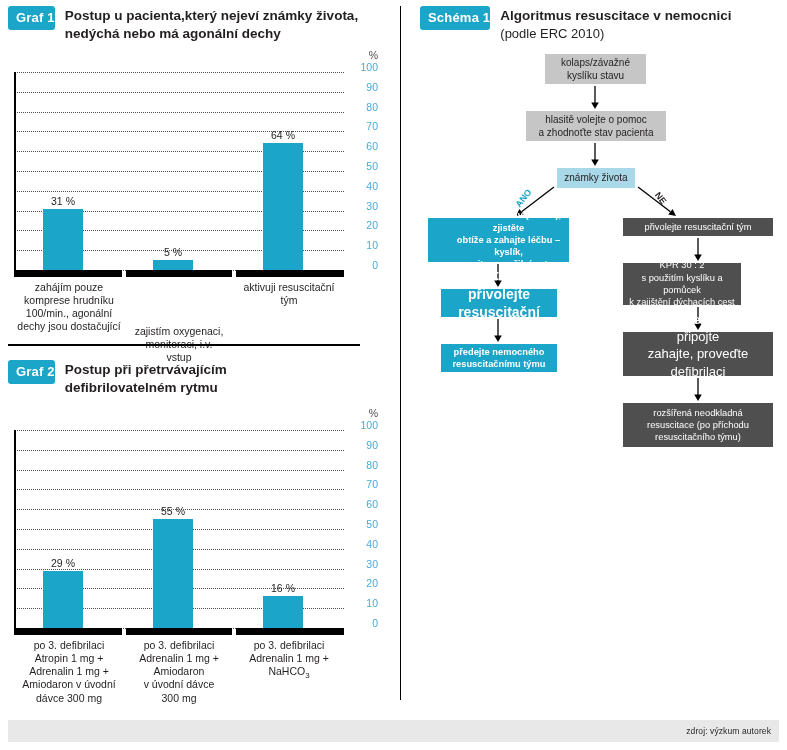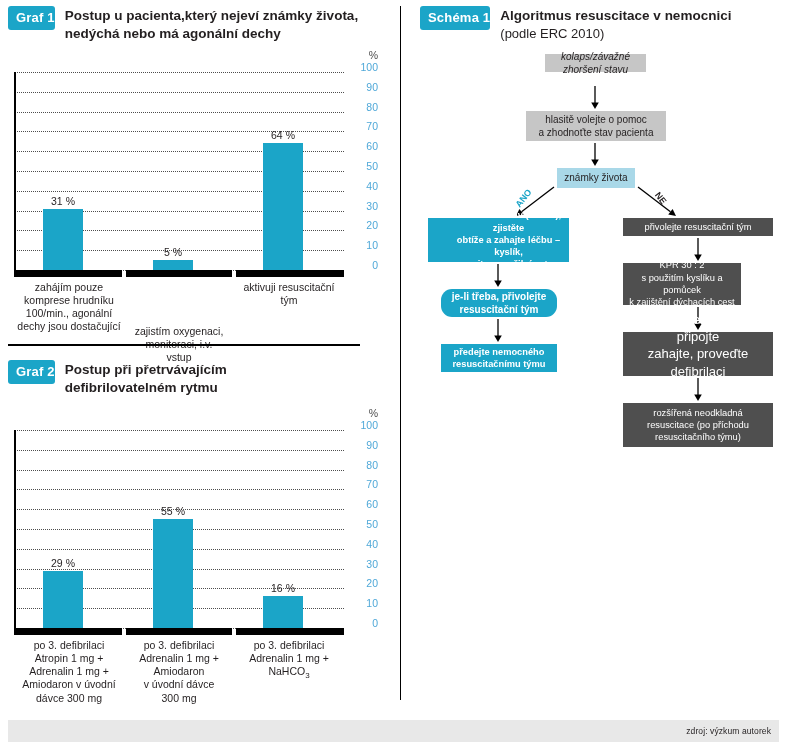--- a/index.html
+++ b/index.html
@@ -301,24 +301,24 @@
 
   <div class="sect-head" style="left:420px; top:6px;">
     <span class="badge">Schéma 1</span>
     <div class="sect-title">
       <div>Algoritmus resuscitace v nemocnici</div>
       <div class="sect-sub">(podle ERC 2010)</div>
     </div>
   </div>
 
   <div id="flow" style="position:absolute; left:404px; top:46px; width:383px; height:440px;">
-      <div class="fc-box fc-gray" style="left: 141px; top: 8px; width: 101px; height: 18px; font-style: italic;">
+      <div class="fc-box fc-gray" style="left: 141px; top: 8px; width: 101px; height: 30px;">
         <div>
           <div>kolaps/závažné</div>
-          <div>zhoršení stavu</div>
+          <div>kyslíku stavu</div>
         </div>
       </div>
       <svg class="fc-arrow" width="12" height="23" style="left: 185px; top: 40px;">
         <line x1="6" y1="0" x2="6" y2="17" stroke="#000" stroke-width="1.3"></line>
         <polygon points="6,23 2.2,16.5 9.8,16.5" fill="#000"></polygon>
       </svg>
       <div class="fc-box fc-gray" style="left: 122px; top: 65px; width: 140px; height: 30px;">
         <div>
           <div>hlasitě volejte o pomoc</div>
           <div>a zhodnoťte stav pacienta</div>
@@ -347,21 +347,21 @@
         <div>
           <div>zhodnoťte stav (ABCD), zjistěte</div>
           <div>obtíže a zahajte léčbu – kyslík,</div>
           <div>monitorace, žilní vstup</div>
         </div>
       </div>
       <svg class="fc-arrow" width="12" height="23" style="left: 88px; top: 218px;">
         <line x1="6" y1="0" x2="6" y2="17" stroke="#000" stroke-width="1.3"></line>
         <polygon points="6,23 2.2,16.5 9.8,16.5" fill="#000"></polygon>
       </svg>
-      <div class="fc-box fc-teal" style="left: 37px; top: 243px; width: 116px; height: 28px; font-size: 10px; border-radius: 11px;">
+      <div class="fc-box fc-teal" style="left: 37px; top: 243px; width: 116px; height: 28px; font-size: 14px;">
         <div>
           <div>je-li třeba, přivolejte</div>
           <div>resuscitační tým</div>
         </div>
       </div>
       <svg class="fc-arrow" width="12" height="23" style="left: 88px; top: 273px;">
         <line x1="6" y1="0" x2="6" y2="17" stroke="#000" stroke-width="1.3"></line>
         <polygon points="6,23 2.2,16.5 9.8,16.5" fill="#000"></polygon>
       </svg>
       <div class="fc-box fc-teal" style="left: 37px; top: 298px; width: 116px; height: 28px; font-size: 9.3px;">

